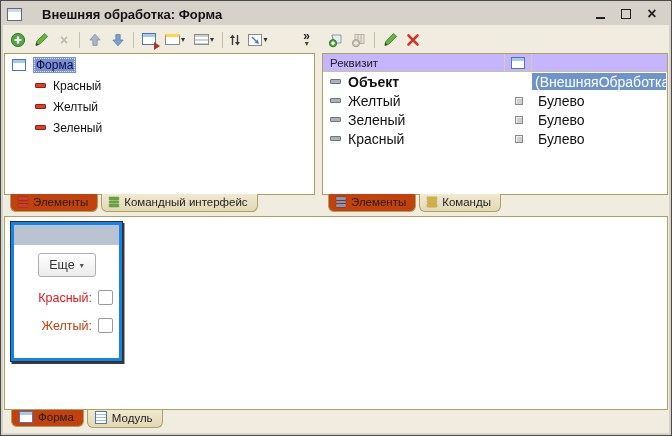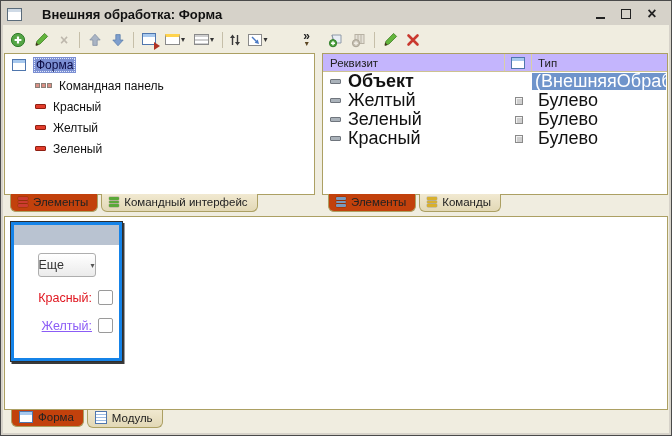--- a/index.html
+++ b/index.html
@@ -73,37 +73,37 @@
   .tab{ display:inline-flex; align-items:center; gap:5px; padding:2px 9px 3px 7px; font-size:11.5px; color:#222;
     border:1px solid #aca063; border-top:none; border-radius:0 0 6px 6px;
     background:linear-gradient(#f1e9d1,#e2d8b6); margin-top:-1px; }
   .tab.active{ background:#c2410c; padding-top:2px; }
 
   
   .thead{ display:flex; height:18px; background:#c4b5fd; border-bottom:1px solid #cdc291; align-items:center; font-size:11.5px; color:#222; }
   .c1{ width:182px; padding-left:7px; border-right:1px solid #d8cfa6; align-self:stretch; display:flex; align-items:center; }
   .c2{ width:27px; align-self:stretch; display:flex; align-items:center; justify-content:center; border-right:1px solid #d8cfa6; }
   .c3{ flex:1; padding-left:6px; display:flex; align-items:center; min-width:0; }
-  .trow{ display:flex; height:19px; align-items:center; font-size:18px; color:#111; }
+  .trow{ display:flex; height:19px; align-items:center; font-size:14px; color:#111; }
   .trow .c1{ gap:7px; border-right:none; }
   .trow .c2{ border-right:none; }
   .trow .c3{ padding-left:0; }
   .name-b{ font-weight:bold; }
   .selcell{ background:#6f94cb; color:#fff; height:17px; display:flex; align-items:center; padding:0 3px;
     flex:1; min-width:0; white-space:nowrap; overflow:hidden; margin-right:1px; }
   .typetext{ padding-left:6px; white-space:nowrap; overflow:hidden; }
 
   
   .bottom{ flex:1; margin:1px 1px 0 1px; background:#fff; border:1px solid #aca063; position:relative; }
   .pbox{ position:absolute; left:5px; top:4px; width:113px; height:141px; background:#fff;
     border:1px solid #2e2e2e; box-shadow:1.5px 2px 0 rgba(35,35,35,.9); }
   .pblue{ position:absolute; inset:0; border:3px solid #1583e8; display:flex; flex-direction:column; }
   .pstrip{ height:20px; background:#b9c3d1; flex:none; }
   .pbody{ flex:1; padding:7px 6px 0 6px; display:flex; flex-direction:column; }
-  .more-btn{ margin:1px auto 0; width:58px; height:24px; display:flex; align-items:center; justify-content:space-between; gap:5px;
+  .more-btn{ margin:1px auto 0; width:58px; height:24px; display:flex; align-items:center; justify-content:center; gap:5px;
     background:linear-gradient(#ffffff,#ebebeb); border:1px solid #aeaeae; border-radius:3px; font-size:12.5px; color:#333;
     font-family:"Liberation Sans",sans-serif; }
   .more-caret{ font-size:8px; color:#555; }
   .prow{ display:flex; align-items:center; margin-top:13px; }
   .plabel{ flex:1; text-align:right; font-size:12.5px; }
   .pcheck{ width:15px; height:15px; border:1px solid #9a9a9a; border-radius:2px; background:#fff; margin-left:6px; flex:none; }
 
   
   .bottom-tabs{ height:23px; display:flex; gap:3px; padding:0 0 0 8px; align-items:flex-start; }
   .bottom-tabs .tab{ margin-top:-1px; }
@@ -196,28 +196,20 @@
             <span class="ovf-dn">▾</span>
           </span>
         </div>
 
         <div class="listarea">
           <div class="titem">
             <span class="mini-form"></span>
             <span class="sel-label">Форма</span>
           </div>
           <div class="titem lvl1">
-            <span class="cmdbar-icon">
-                <i></i>
-                <i></i>
-                <i></i>
-              </span>
-            <span>Командная панель</span>
-          </div>
-          <div class="titem lvl1">
             <span class="dash red"></span>
             <span>Красный</span>
           </div>
           <div class="titem lvl1">
             <span class="dash red"></span>
             <span>Желтый</span>
           </div>
           <div class="titem lvl1">
             <span class="dash red"></span>
             <span>Зеленый</span>
@@ -277,21 +269,20 @@
               </svg>
           </span>
         </div>
 
         <div class="listarea">
           <div class="thead">
             <span class="c1">Реквизит</span>
             <span class="c2">
                 <span class="mini-form"></span>
               </span>
-            <span class="c3">Тип</span>
           </div>
 
           <div class="trow">
             <span class="c1">
                 <span class="dash gray"></span>
                 <span class="name-b">Объект</span>
               </span>
             <span class="c2"></span>
             <span class="c3">
                 <span class="selcell">(ВнешняяОбработка.Вн...</span>
@@ -363,21 +354,21 @@
           <div class="pbody">
             <button class="more-btn">
               <span>Еще</span>
               <span class="more-caret">▾</span>
             </button>
             <div class="prow">
               <span class="plabel" style="color: rgb(224, 22, 31);">Красный:</span>
               <span class="pcheck"></span>
             </div>
             <div class="prow">
-              <span class="plabel" style="color: #8b5cf6; text-decoration: underline;">Желтый:</span>
+              <span class="plabel" style="color: #c2410c;">Желтый:</span>
               <span class="pcheck"></span>
             </div>
           </div>
         </div>
       </div>
     </div>
 
     <div class="bottom-tabs">
       <span class="tab active">
         <span class="mini-form"></span>

